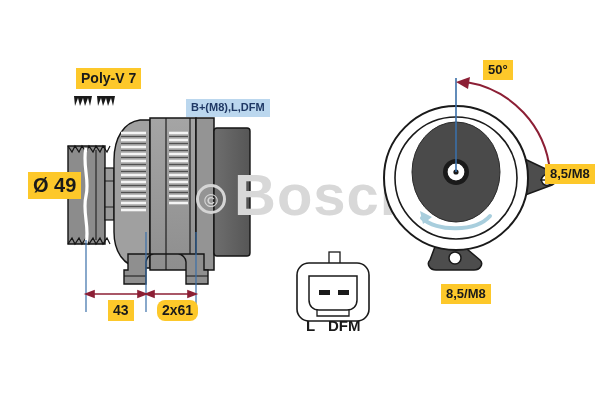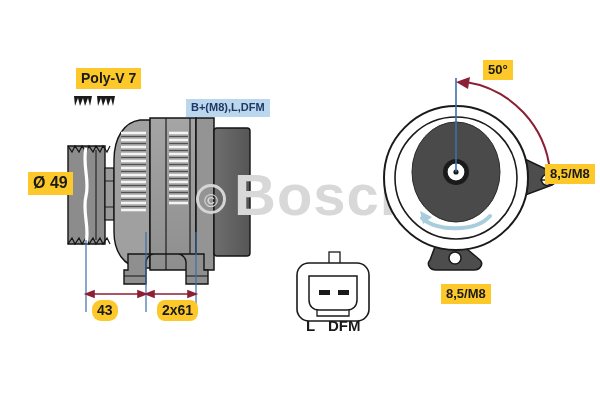--- a/index.html
+++ b/index.html
@@ -205,32 +205,32 @@
     <g stroke="#8C1F35" stroke-width="1.6" fill="#8C1F35">
       <line x1="88" y1="294" x2="144" y2="294"></line>
       <polygon points="86,294 94,291 94,297"></polygon>
       <polygon points="146,294 138,291 138,297"></polygon>
       <line x1="148" y1="294" x2="194" y2="294"></line>
       <polygon points="146,294 154,291 154,297"></polygon>
       <polygon points="196,294 188,291 188,297"></polygon>
     </g>
   </svg>
 
-  <div class="chip chip-yellow" style="left:28px; top:172px; font-size:16px;">Ø 49</div>
+  <div class="chip chip-yellow" style="left:28px; top:172px; font-size:20px;">Ø 49</div>
 
   <div class="chip chip-yellow" style="left:76px; top:68px; font-size:14px;">Poly-V 7</div>
 
   <svg class="abs" style="left:70px; top:92px;" width="50" height="22" viewBox="0 0 50 22">
     <path d="M4,4 L22,4 L20,14 L18,6 L15,14 L13,6 L10,14 L8,6 L5,14 Z" fill="#1a1a1a"></path>
     <path d="M27,4 L45,4 L43,14 L41,6 L38,14 L36,6 L33,14 L31,6 L28,14 Z" fill="#1a1a1a"></path>
   </svg>
 
   <div class="chip chip-blue" style="left:150px; top:99px; font-size:11px;margin-left:36px;">B+(M8),L,DFM</div>
 
-  <div class="chip chip-yellow" style="left:92px; top:300px; font-size:14px;border-radius:9px;">43</div>
+  <div class="chip chip-yellow" style="left:108px; top:300px; font-size:14px;">43</div>
 
   <div class="chip chip-yellow" style="left:157px; top:300px; font-size:14px;border-radius:8px;">2x61</div>
 
   <div id="watermark">
     <div class="wm-c">©</div>
     <div class="wm-text">Bosch</div>
   </div>
 
   <svg class="abs" style="left:285px; top:250px;" width="100" height="80" viewBox="0 0 100 80">
 

